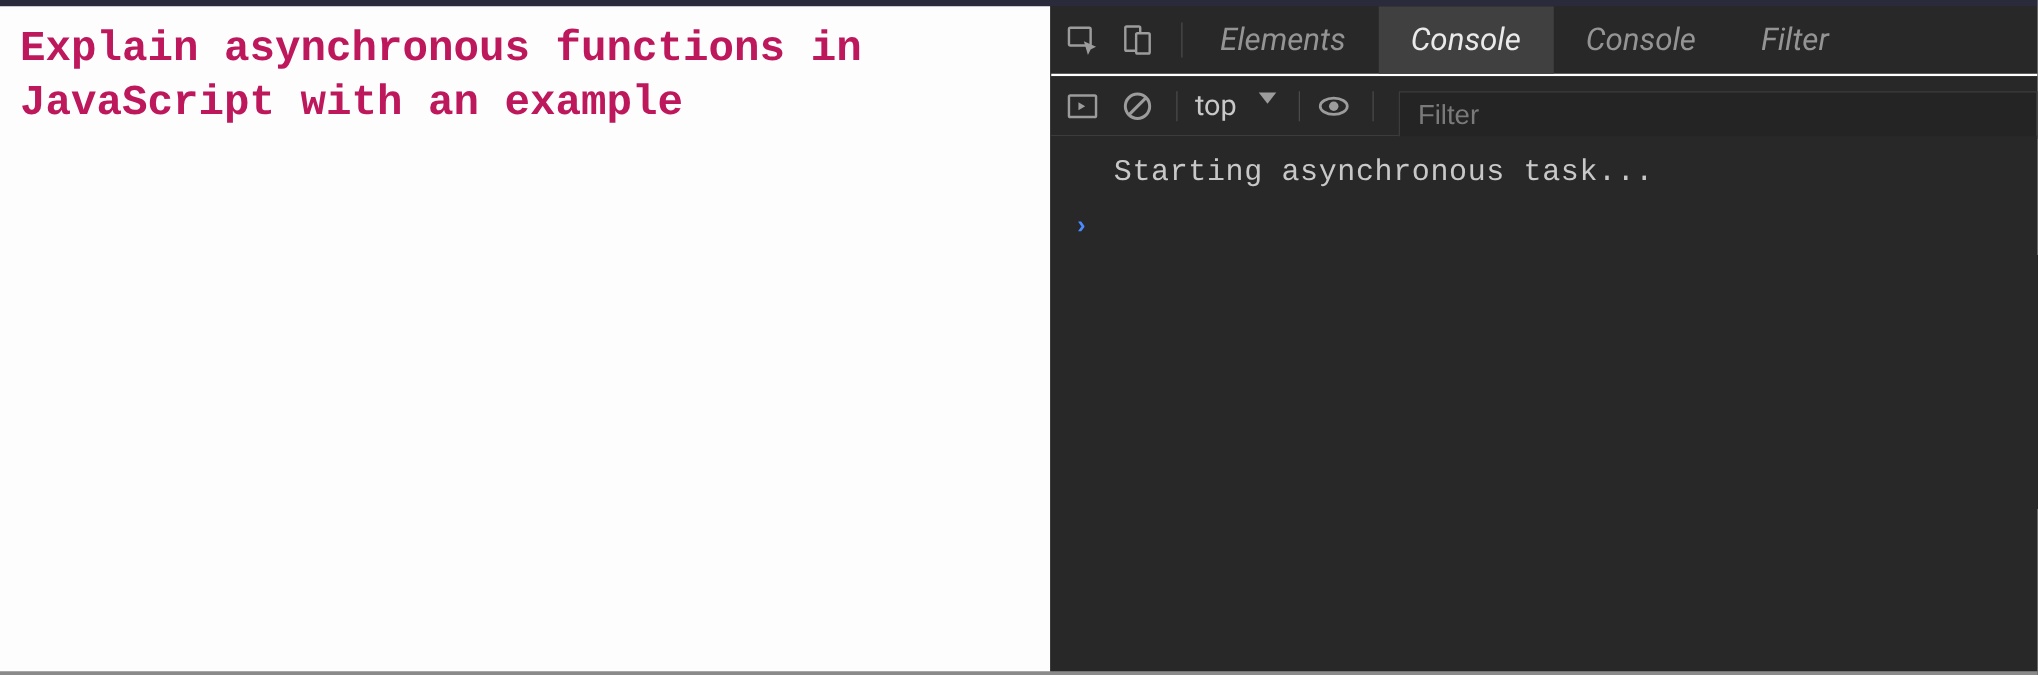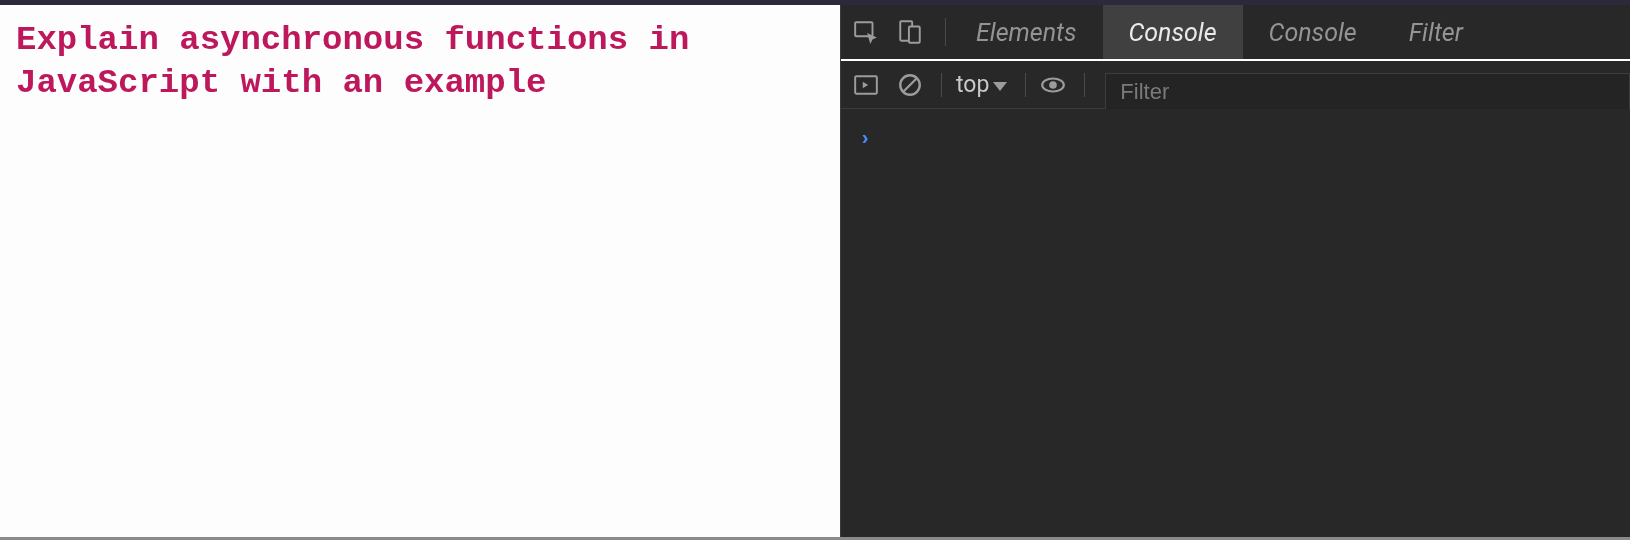--- a/index.html
+++ b/index.html
@@ -114,22 +114,21 @@
       padding-right: 18px;
     }
     .toolbar-separator {
       width: 1px;
       height: 24px;
       background: #4a4a4a;
       margin: 0 14px 0 0;
     }
     .context-selector {
       display: flex;
-      align-items: center;
-      gap: 4px;
+      gap: 18px;
       color: #c8c8c8;
       font-size: 23px;
       padding-right: 18px;
       cursor: pointer;
     }
     .context-triangle {
       width: 0;
       height: 0;
       border-left: 7px solid transparent;
       border-right: 7px solid transparent;
@@ -244,20 +243,21 @@
       <svg viewBox="0 0 24 24" fill="currentColor">
         <ellipse cx="12" cy="12" rx="10" ry="6" fill="none" stroke="currentColor" stroke-width="2"></ellipse>
         <circle cx="12" cy="12" r="3.5"></circle>
       </svg>
     </span>
     <div class="toolbar-separator" style="margin-left:18px"></div>
     <input class="filter-input" type="text" placeholder="Filter" style="">
   </div>
 
   <div class="console-body">
+    <div class="console-log-line">Starting asynchronous task...</div>
     <div class="console-prompt-line">
       <span class="prompt-chevron">›</span>
     </div>
   </div>
 
 </div>
 
 <div class="bottom-border"></div>
 
 </body></html>

